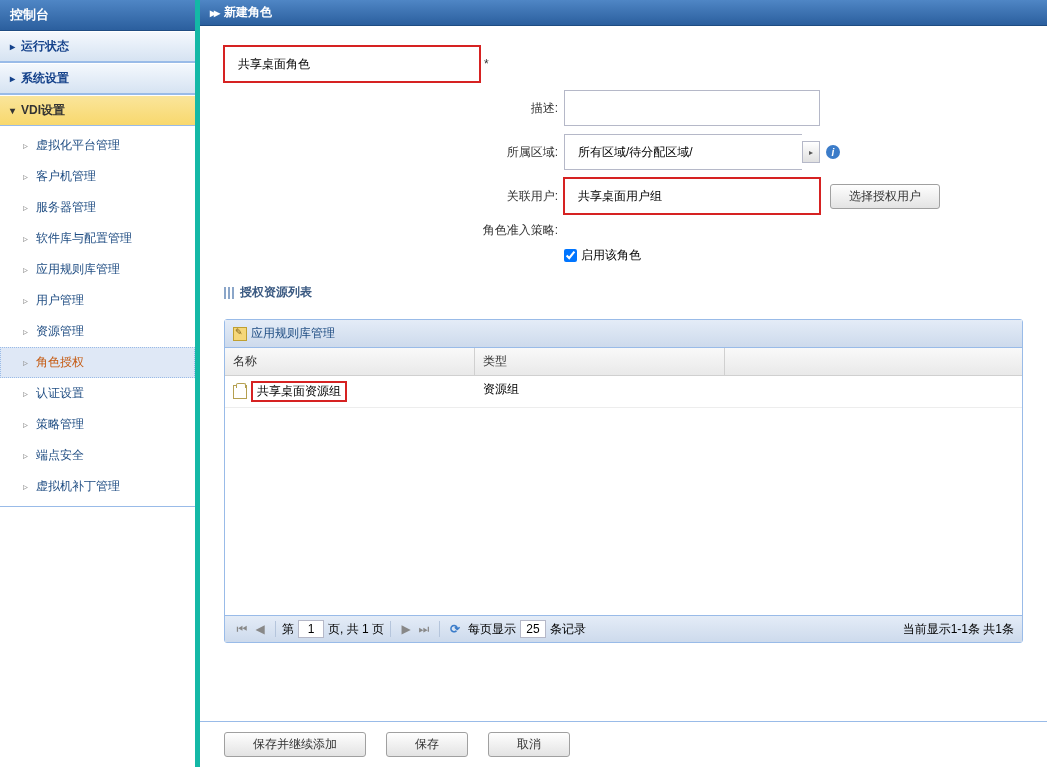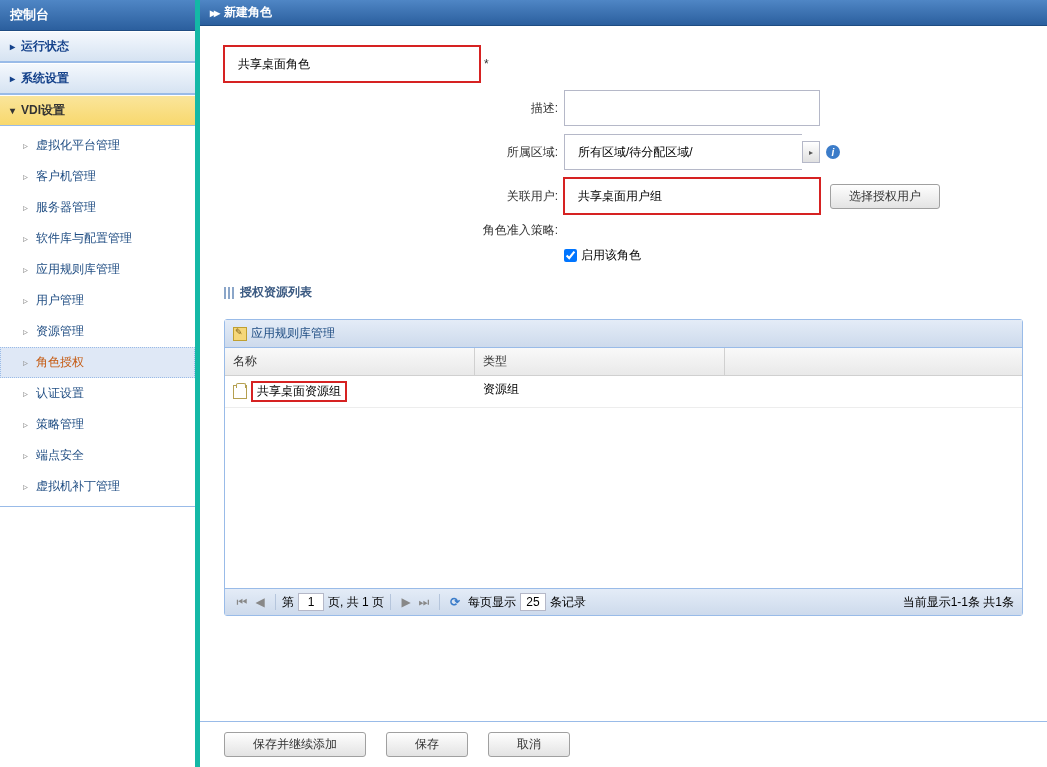--- a/index.html
+++ b/index.html
@@ -49,21 +49,21 @@
     .grid-toolbar .tb-btn { display: flex; align-items: center; cursor: pointer; color: #1e4c82; }
     .grid-toolbar .tb-icon { width: 14px; height: 14px; display: inline-block; background: #f5d77a; border: 1px solid #c0a030; margin-right: 4px; position: relative; }
     .grid-toolbar .tb-icon::after { content: "✎"; position: absolute; font-size: 9px; top: -1px; left: 1px; color: #7a5a10; }
 
     .grid-header { display: flex; background: linear-gradient(#f9f9f9, #e9e9e9); border-bottom: 1px solid #d0d0d0; }
     .grid-header .gh-cell { padding: 5px 8px; border-right: 1px solid #d0d0d0; color: #333; font-weight: normal; }
     .gh-name { width: 250px; }
     .gh-type { width: 250px; }
     .gh-desc { flex: 1; }
 
-    .grid-body { height: 212px; overflow: auto; background: #fff; }
+    .grid-body { height: 239px; overflow: auto; background: #fff; }
     .grid-row { display: flex; border-bottom: 1px solid #ededed; }
     .grid-row .gc { padding: 5px 8px; }
     .gc-name { width: 250px; display: flex; align-items: center; }
     .gc-type { width: 250px; }
     .gc-desc { flex: 1; }
     .row-icon { width: 14px; height: 14px; background: #fff; border: 1px solid #b5a050; display: inline-block; margin-right: 4px; position: relative; }
     .row-icon::before { content: ""; position: absolute; top: -3px; left: 2px; width: 8px; height: 4px; background: #fff; border: 1px solid #b5a050; border-bottom: none; border-radius: 2px 2px 0 0; }
     .name-box { border: 2px solid #d62222; padding: 0px 4px; display: inline-block; }
 
     .grid-pager { background: linear-gradient(#e4ecf7, #cddaec); border-top: 1px solid #99bbe8; padding: 4px 8px; display: flex; align-items: center; font-size: 12px; }

